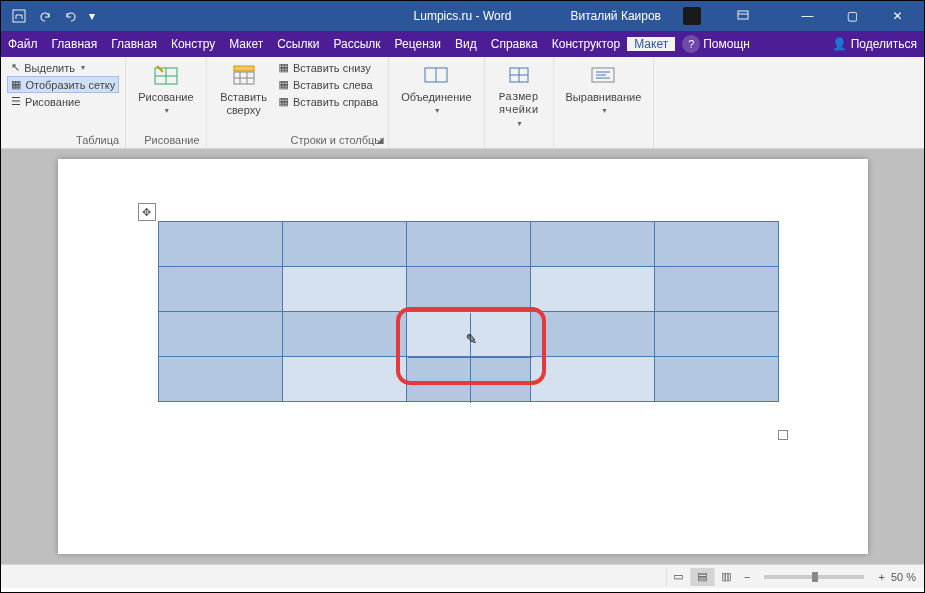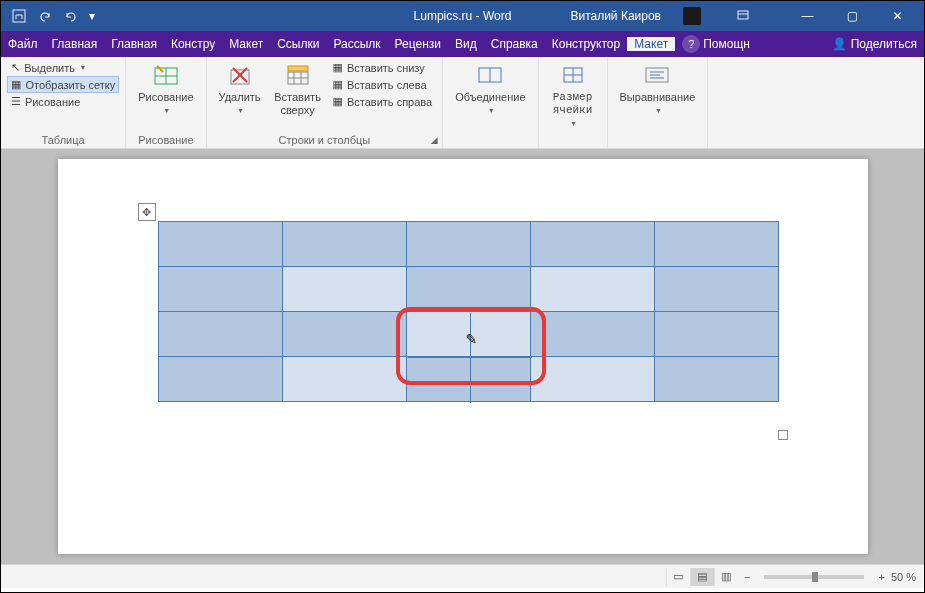--- a/index.html
+++ b/index.html
@@ -13,21 +13,21 @@
   .wincontrols { display: flex; }
   .wincontrols div { width: 45px; height: 30px; display: flex; align-items: center; justify-content: center; cursor: pointer; }
   .menubar { background: #4c1d95; color: #fff; height: 26px; display: flex; font-size: 12px; align-items: center; }
   .menubar .tab { padding: 0 7px; display: flex; align-items: center; cursor: pointer; white-space: nowrap; }
   .menubar .tab.active { background: #f3f3f3; color: #2b579a; }
   .menubar .spacer { flex: 1; }
   .menubar .help-q { width: 18px; height: 18px; border-radius: 50%; background: rgba(255,255,255,0.2); display: inline-flex; align-items: center; justify-content: center; font-size: 11px; margin-right: 3px;}
   .ribbon { background: #f3f3f3; border-bottom: 1px solid #d4d4d4; height: 92px; display: flex; font-size: 11px; color: #444; }
   .group { border-right: 1px solid #e1e1e1; padding: 2px 6px 0 6px; display: flex; flex-direction: column; position: relative; }
   .group-body { flex: 1; display: flex; }
-  .group-label { text-align: center; font-size: 11px; color: #666; padding: 1px 0 2px; }
+  .group-label { text-align: right; font-size: 11px; color: #666; padding: 1px 0 2px; }
   .btn-sm { display: flex; align-items: center; gap: 4px; padding: 2px 4px; cursor: pointer; white-space: nowrap; }
   .btn-sm.sel { background: #cfdff5; border: 1px solid #a3bde3; padding: 1px 3px;}
   .btn-lg { display: flex; flex-direction: column; align-items: center; justify-content: flex-start; padding: 2px 6px; cursor: pointer; gap: 2px; text-align: center; line-height: 1.2; }
   .btn-lg .ic { width: 28px; height: 28px; display: flex; align-items: center; justify-content: center; }
   .vstack { display: flex; flex-direction: column; }
   .arrow-down::after { content: "▾"; font-size: 8px; margin-left: 2px; color: #666; }
   .dialog-launcher { position: absolute; right: 2px; bottom: 2px; width: 12px; height: 12px; font-size: 9px; color: #666; cursor: pointer; display: flex; align-items:center; justify-content:center;}
   .docarea { background: #bfbfbf; height: 415px; position: relative; overflow: hidden; display: flex; justify-content: center; }
   .page { background: #fff; margin-top: 10px; width: 810px; height: 395px; box-shadow: 0 0 6px rgba(0,0,0,0.3); position: relative; }
   .move-handle { position: absolute; left: 80px; top: 44px; width: 18px; height: 18px; border: 1px solid #888; background: #fff; display: flex; align-items:center; justify-content:center; font-size: 11px; color: #555;}
@@ -147,29 +147,20 @@
             </svg>
           </span>
         <span>Рисование</span>
       </div>
     </div>
     <div class="group-label">Рисование</div>
   </div>
 
   <div class="group">
     <div class="group-body">
-      <div class="btn-lg arrow-down">
-        <span class="ic">
-            <svg width="26" height="26">
-              <rect x="4" y="8" width="18" height="14" fill="none" stroke="#888"></rect>
-              <path d="M6 6 L20 20 M20 6 L6 20" stroke="#d33" stroke-width="2"></path>
-            </svg>
-          </span>
-        <span>Удалить</span>
-      </div>
       <div class="btn-lg">
         <span class="ic">
             <svg width="26" height="26">
               <rect x="3" y="10" width="20" height="12" fill="none" stroke="#888"></rect>
               <path d="M3 16 H23 M9 10 V22 M16 10 V22" stroke="#888"></path>
               <rect x="3" y="4" width="20" height="5" fill="#f8c471" stroke="#c90"></rect>
             </svg>
           </span>
         <span style="max-width:50px;">Вставить сверху</span>
       </div>

